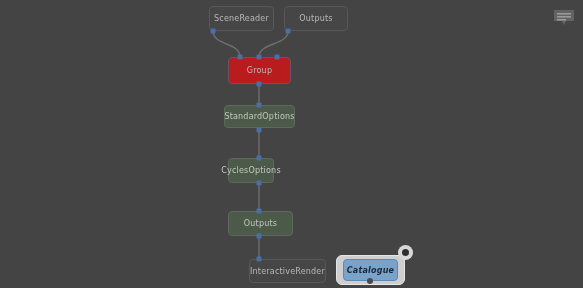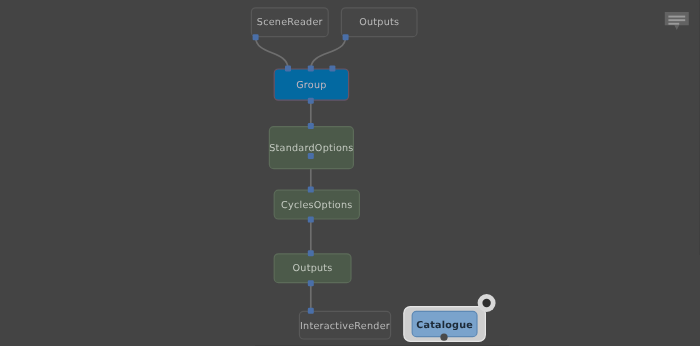--- a/index.html
+++ b/index.html
@@ -33,21 +33,21 @@
     justify-content: center;
     color: #b9b9b9;
     font-size: 8px;
     letter-spacing: 0.2px;
     text-align: center;
     white-space: nowrap;
     user-select: none;
   }
   .node.plain  { background: #464646; border-color: #585858; margin-left: 28px; }
   .node.green  { background: #4c5a4a; border-color: #5c6b59; color: #c2c8bf; }
-  .node.purple { background: #0369a1; border-color: #6a5364; color: #c3b6bf; }
+  .node.purple { background: #b91c1c; border-color: #6a5364; color: #c3b6bf; }
 
   .node-sel-halo {
     position: absolute;
     box-sizing: border-box;
     border-radius: 6px;
     background: #cfcfcf;
     border: 1px solid #e6e6e6;
   }
   .node.selected {
     background: #7aa3cc;
@@ -114,34 +114,34 @@
   <div id="nodes-layer">
       <div class="node plain" style="left: 181px; top: 6px; width: 65px; height: 25px;">
         <span>SceneReader</span>
       </div>
       <div class="node plain" style="left: 256px; top: 6px; width: 64px; height: 25px;">
         <span>Outputs</span>
       </div>
       <div class="node purple" style="left: 228px; top: 57px; width: 63px; height: 27px;">
         <span>Group</span>
       </div>
-      <div class="node green" style="left: 224px; top: 105px; width: 71px; height: 36px; text-align: center;">
+      <div class="node green" style="left: 224px; top: 105px; width: 71px; height: 23px; text-align: center;">
         <span>StandardOptions</span>
       </div>
-      <div class="node green" style="left: 228px; top: 158px; width: 72px; height: 25px;">
+      <div class="node green" style="left: 228px; top: 158px; width: 46px; height: 25px;">
         <span>CyclesOptions</span>
       </div>
       <div class="node green" style="left: 228px; top: 211px; width: 65px; height: 25px;">
         <span>Outputs</span>
       </div>
       <div class="node plain" style="left: 221px; top: 259px; width: 77px; height: 24px; text-align: center;">
         <span>InteractiveRender</span>
       </div>
       <div class="node-sel-halo" style="left: 336px; top: 255px; width: 69px; height: 30px;"></div>
-      <div class="node selected" style="left: 343px; top: 259px; width: 55px; height: 22px;">
+      <div class="node selected" style="left: 343px; top: 259px; width: 55px; height: 22px; font-style: italic;">
         <span>Catalogue</span>
       </div>
       <div class="badge-ring" style="left: 398px; top: 245px;"></div>
     </div>
   <div id="ports-layer">
       <div class="dot" style="left: 213px; top: 31px; background: rgb(74, 111, 168);"></div>
       <div class="dot" style="left: 288px; top: 31px; background: rgb(74, 111, 168);"></div>
       <div class="dot" style="left: 240px; top: 57px; background: rgb(74, 111, 168);"></div>
       <div class="dot" style="left: 259px; top: 57px; background: rgb(74, 111, 168);"></div>
       <div class="dot" style="left: 277px; top: 57px; background: rgb(74, 111, 168);"></div>

